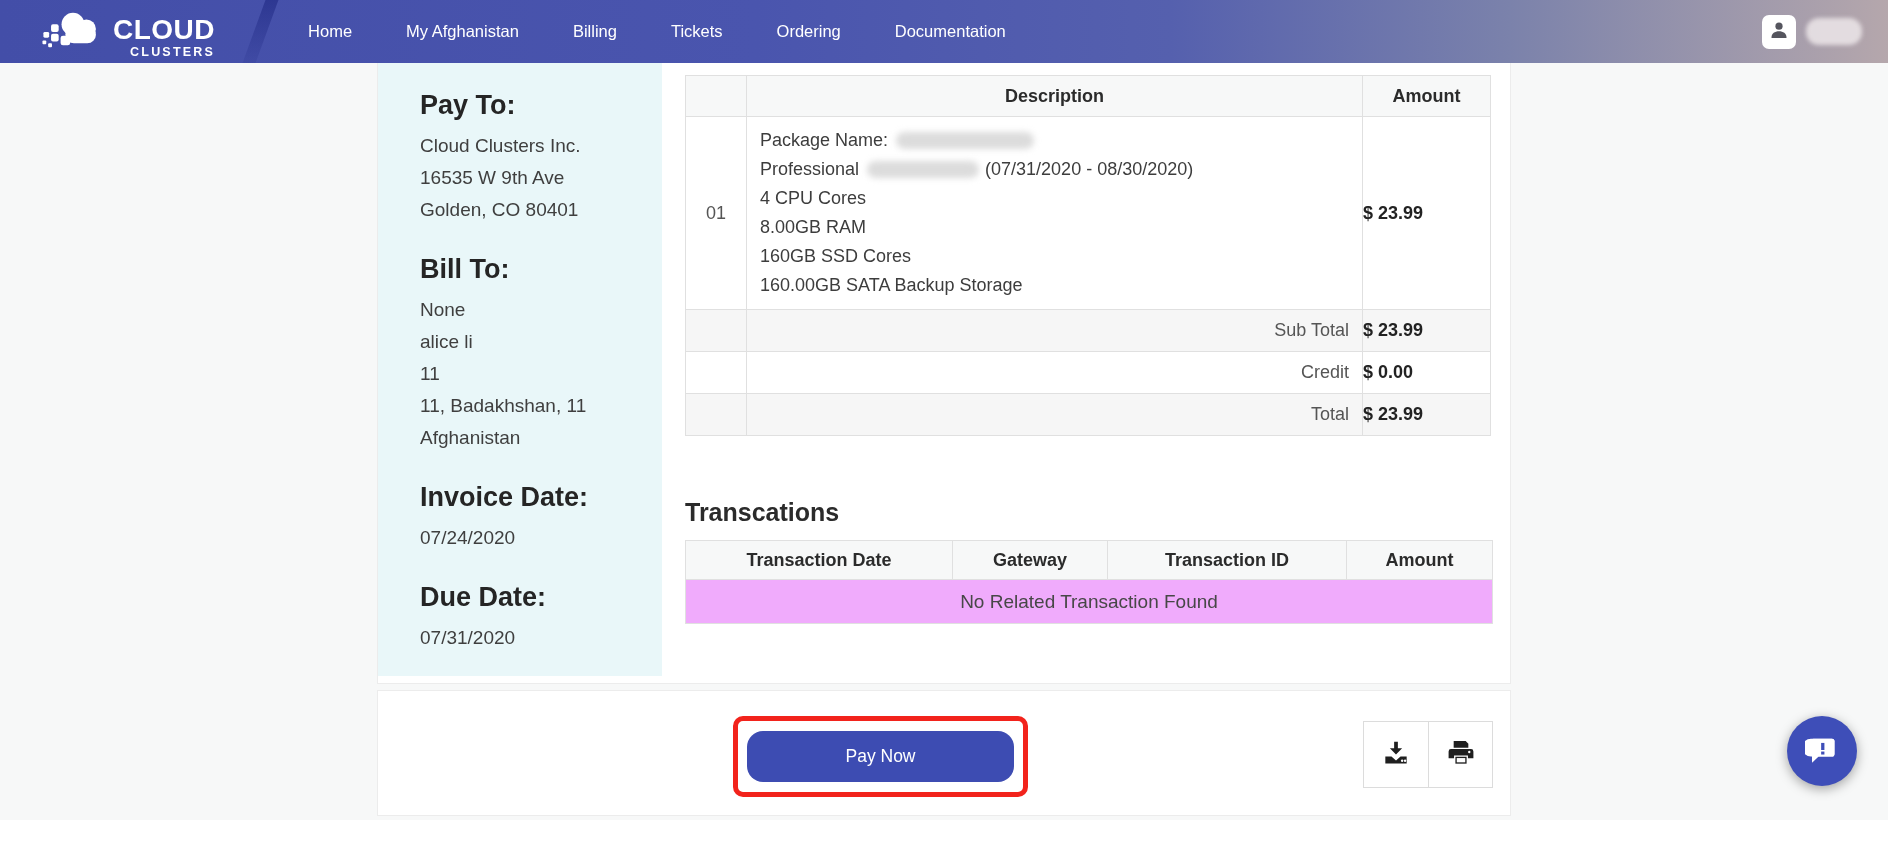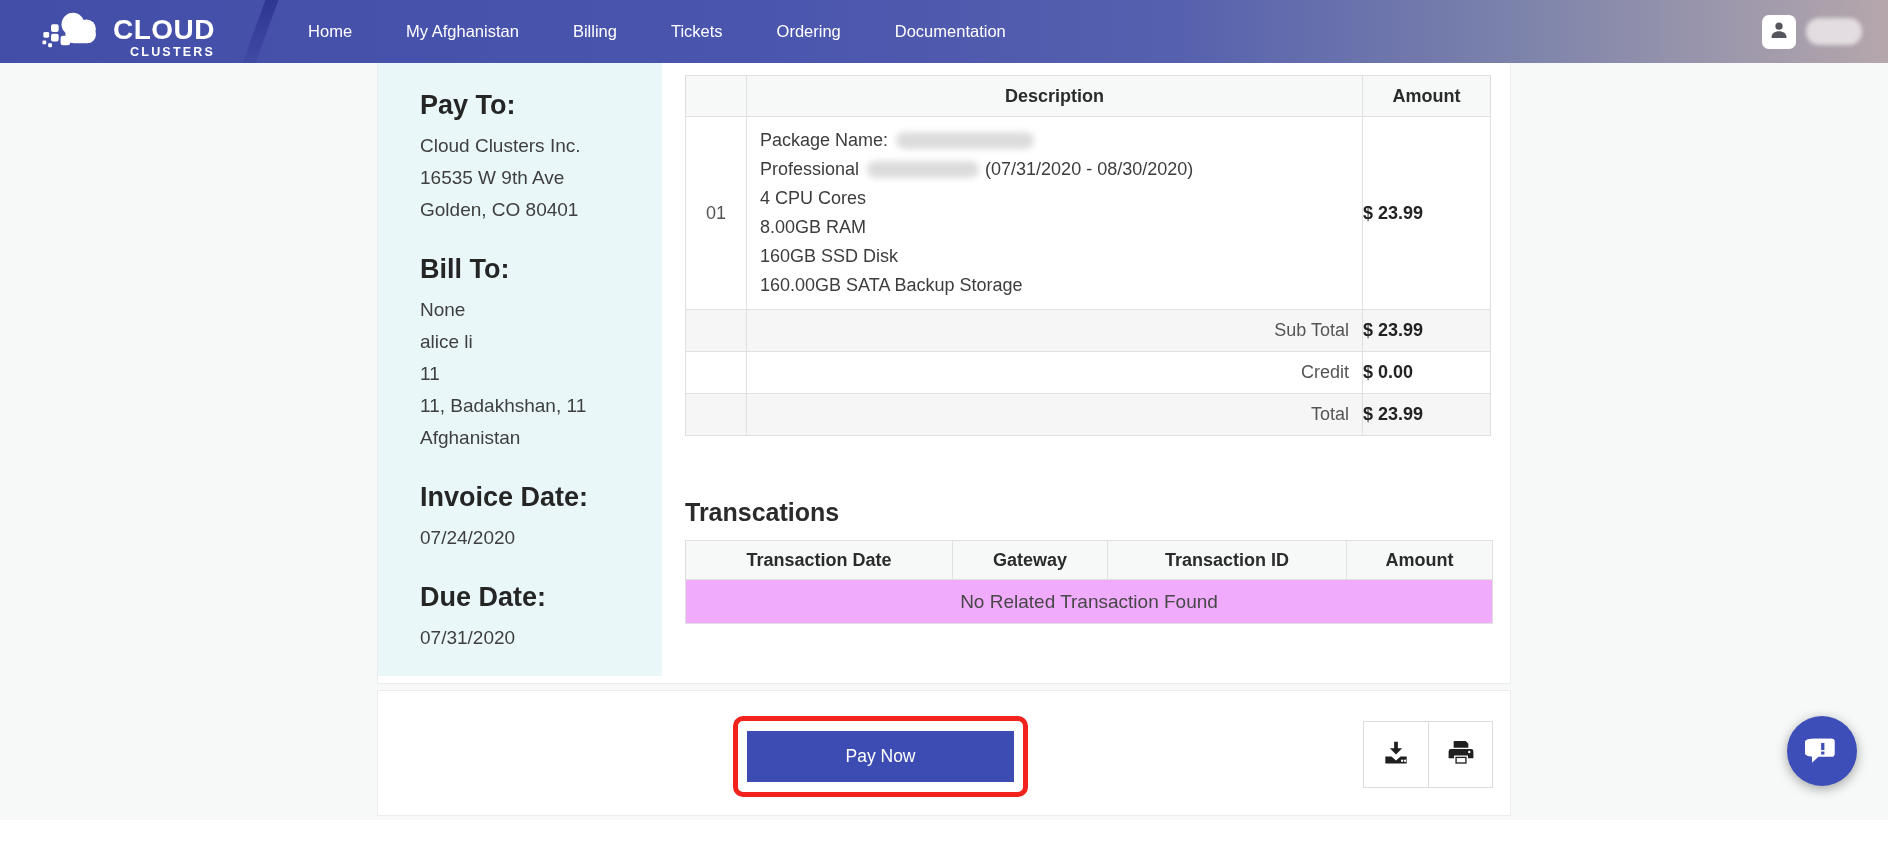--- a/index.html
+++ b/index.html
@@ -93,21 +93,21 @@
   .balance-row td{height:39px;}
   .balance-label{text-align:right;padding-right:16px;color:#555;}
   
   .card-actions{left:377px;top:627px;width:1134px;height:126px;}
   .pay-highlight{
     position:absolute;left:355px;top:25px;width:295px;height:81px;
     border:5px solid var(--highlight-red,#f2231c);border-radius:10px;background:#ffffff;
     display:flex;align-items:center;justify-content:center;
   }
   .pay-now-btn{
-    width:267px;height:51px;border:none;border-radius:0;cursor:pointer;
+    width:267px;height:51px;border:none;border-radius:16px;cursor:pointer;
     background:var(--accent-indigo,#3d4cb2);color:#ffffff;font-size:17.5px;
     font-family:"Liberation Sans","DejaVu Sans",sans-serif;
   }
   .doc-buttons{position:absolute;left:985px;top:30px;display:flex;border:1px solid #dcdcdc;background:#fff;}
   .doc-btn{
     width:64px;height:65px;background:#ffffff;border:none;cursor:pointer;
     display:flex;align-items:center;justify-content:center;
   }
   .doc-btn + .doc-btn{border-left:1px solid #dcdcdc;}
   
@@ -204,21 +204,21 @@
             </tr>
           </thead>
           <tbody>
             <tr>
               <td class="cell-num">01</td>
               <td class="desc-cell">
                 <div><span>Package Name:</span><span class="redacted-pill pill-1"></span></div>
                 <div><span>Professional</span><span class="redacted-pill pill-2"></span><span>(07/31/2020 - 08/30/2020)</span></div>
                 <div>4 CPU Cores</div>
                 <div>8.00GB RAM</div>
-                <div>160GB SSD Disk</div>
+                <div>160GB SSD Cores</div>
                 <div>160.00GB SATA Backup Storage</div>
               </td>
               <td class="amount-cell">$ 23.99</td>
             </tr>
             <tr class="summary-row row-gray">
               <td></td>
               <td class="label-cell">Sub Total</td>
               <td class="amount-cell">$ 23.99</td>
             </tr>
             <tr class="summary-row">

